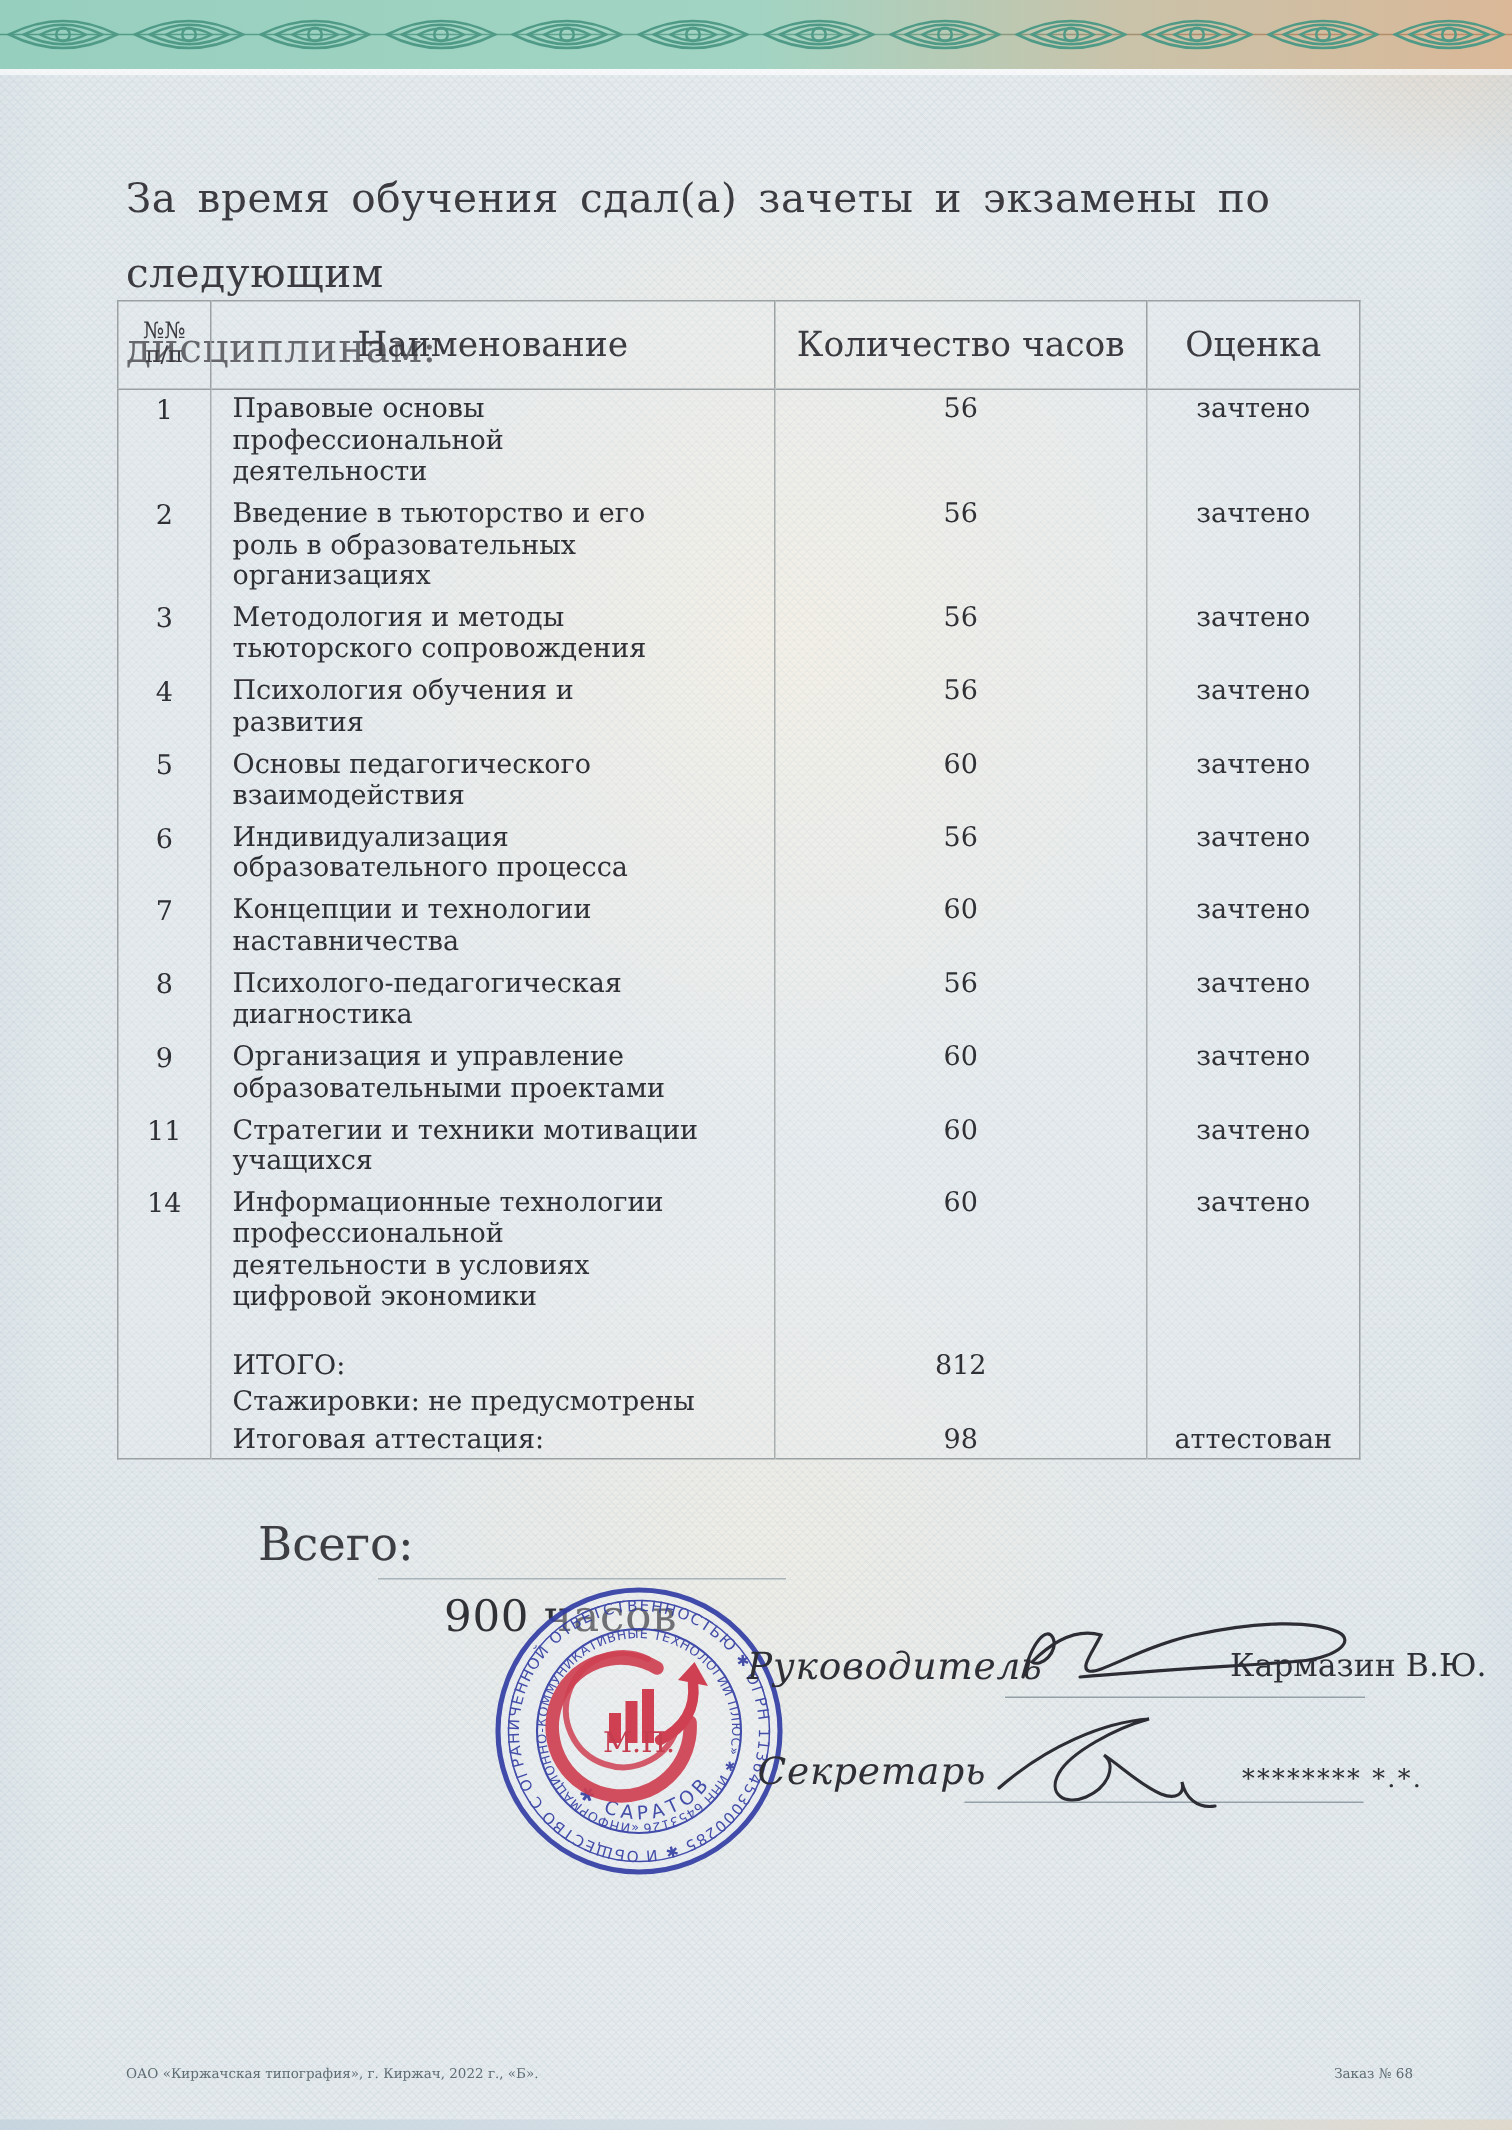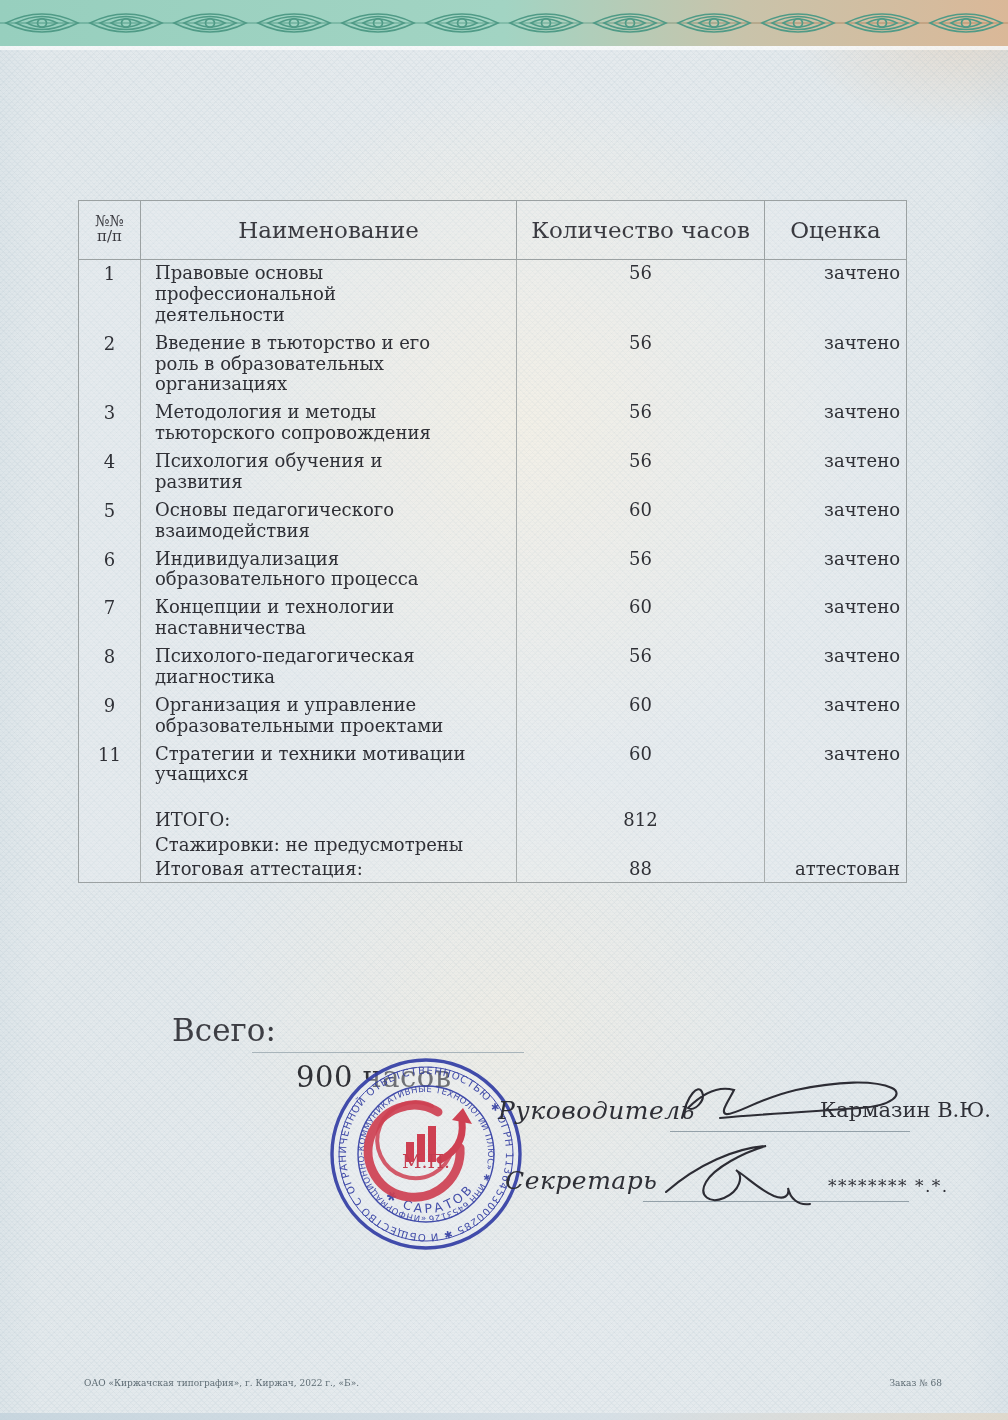--- a/index.html
+++ b/index.html
@@ -54,21 +54,21 @@
   }
   table.subjects th:first-child{border-left:0;}
   table.subjects td{
     border-left:1px solid #a8adad;
     font-size:18px;line-height:1.16;vertical-align:top;
     padding:3px 6px 4px 6px;color:#2f3036;
   }
   table.subjects td:first-child{border-left:0;text-align:center;padding-top:4px;}
   td.cell-name{text-align:left;padding-left:14px !important;padding-right:46px !important;margin-left:48px;}
   td.cell-hours{text-align:center;margin-top:47px;}
-  td.cell-grade{text-align:right;}
+  td.cell-grade{text-align:center;}
   th .numhdr{font-size:15px;line-height:1.05;display:inline-block;}
   tr.summary td{padding-top:1px;padding-bottom:1px;font-size:18px;line-height:1.25;}
   tr.summary-first td{padding-top:20px;}
 
   .total-label{position:absolute;left:172px;top:1012px;font-size:31px;color:#3d3e44;}
   .total-value{position:absolute;left:296px;top:1060px;font-size:29px;color:#303136;letter-spacing:.5px;}
   .total-line{position:absolute;left:252px;top:1052px;width:272px;border-bottom:1.5px solid #a8b4ba;}
 
   .seal{position:absolute;left:328px;top:1056px;width:196px;height:196px;opacity:.93;}
 
@@ -126,20 +126,24 @@
       <use href="#dm" x="546" y="23"></use>
         <use href="#dm" x="630" y="23"></use>
         <use href="#dm" x="714" y="23"></use>
       <use href="#dm" x="798" y="23"></use>
         <use href="#dm" x="882" y="23"></use>
         <use href="#dm" x="966" y="23"></use>
     </g>
   </svg>
   <div class="band-under"></div>
 
+  <div class="title">
+    <span>За время обучения сдал(а) зачеты и экзамены по следующим</span>
+    <span class="l2">дисциплинам:</span>
+  </div>
 
   <table class="subjects">
     <colgroup>
         <col class="c-num">
         <col class="c-name">
         <col class="c-hours">
         <col class="c-grade">
       </colgroup>
     <thead>
       <tr>
@@ -206,36 +210,42 @@
           <td class="cell-name">Организация и управление образовательными проектами</td>
           <td class="cell-hours">60</td>
           <td class="cell-grade">зачтено</td>
         </tr>
         <tr>
           <td>11</td>
           <td class="cell-name">Стратегии и техники мотивации учащихся</td>
           <td class="cell-hours">60</td>
           <td class="cell-grade">зачтено</td>
         </tr>
+        <tr>
+          <td>14</td>
+          <td class="cell-name">Информационные технологии профессиональной деятельности в условиях цифровой экономики</td>
+          <td class="cell-hours">60</td>
+          <td class="cell-grade">зачтено</td>
+        </tr>
         <tr class="summary summary-first">
           <td></td>
           <td class="cell-name">ИТОГО:</td>
           <td class="cell-hours">812</td>
           <td class="cell-grade"></td>
         </tr>
         <tr class="summary">
           <td></td>
           <td class="cell-name">Стажировки: не предусмотрены</td>
           <td class="cell-hours"></td>
           <td class="cell-grade"></td>
         </tr>
         <tr class="summary">
           <td></td>
           <td class="cell-name">Итоговая аттестация:</td>
-          <td class="cell-hours">88</td>
+          <td class="cell-hours">98</td>
           <td class="cell-grade">аттестован</td>
         </tr>
       </tbody>
   </table>
 
   <div class="total-label">Всего:</div>
   <div class="total-value">900 часов</div>
   <div class="total-line"></div>
 
   <svg class="seal" viewBox="0 0 196 196" aria-hidden="true">

